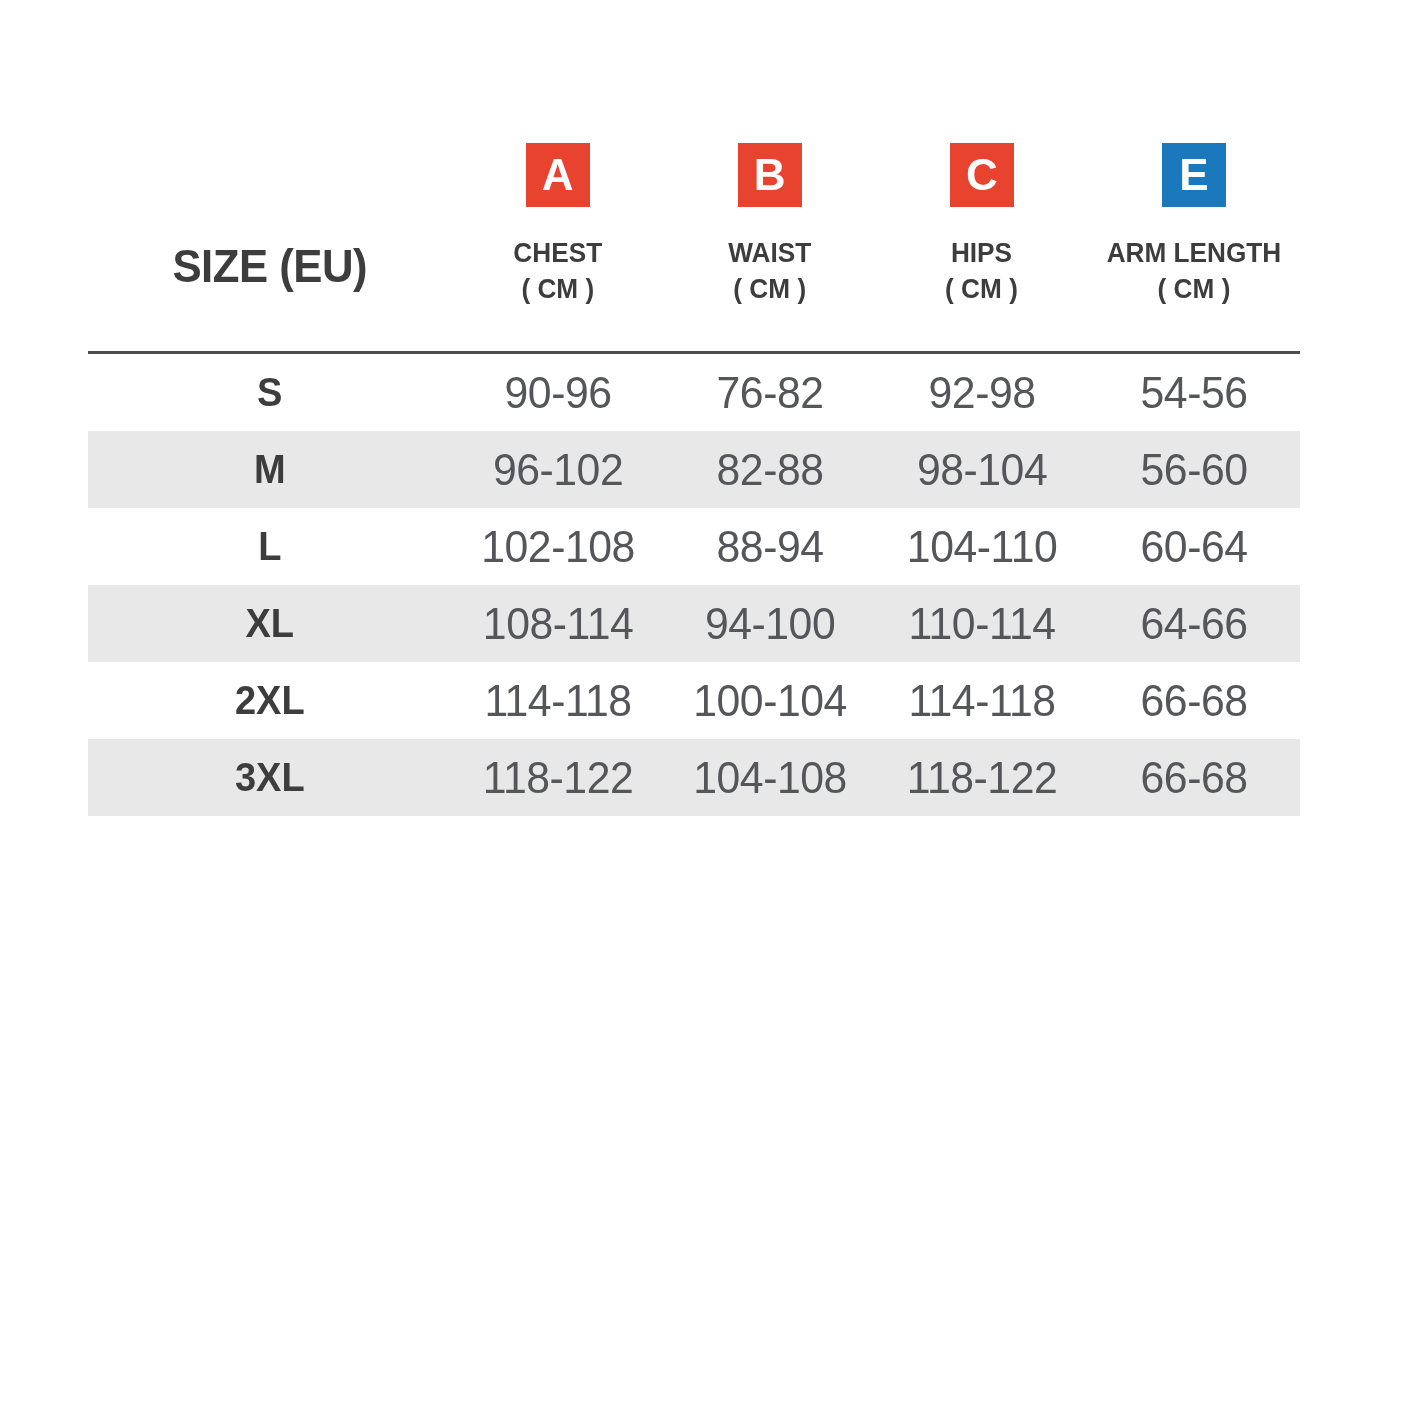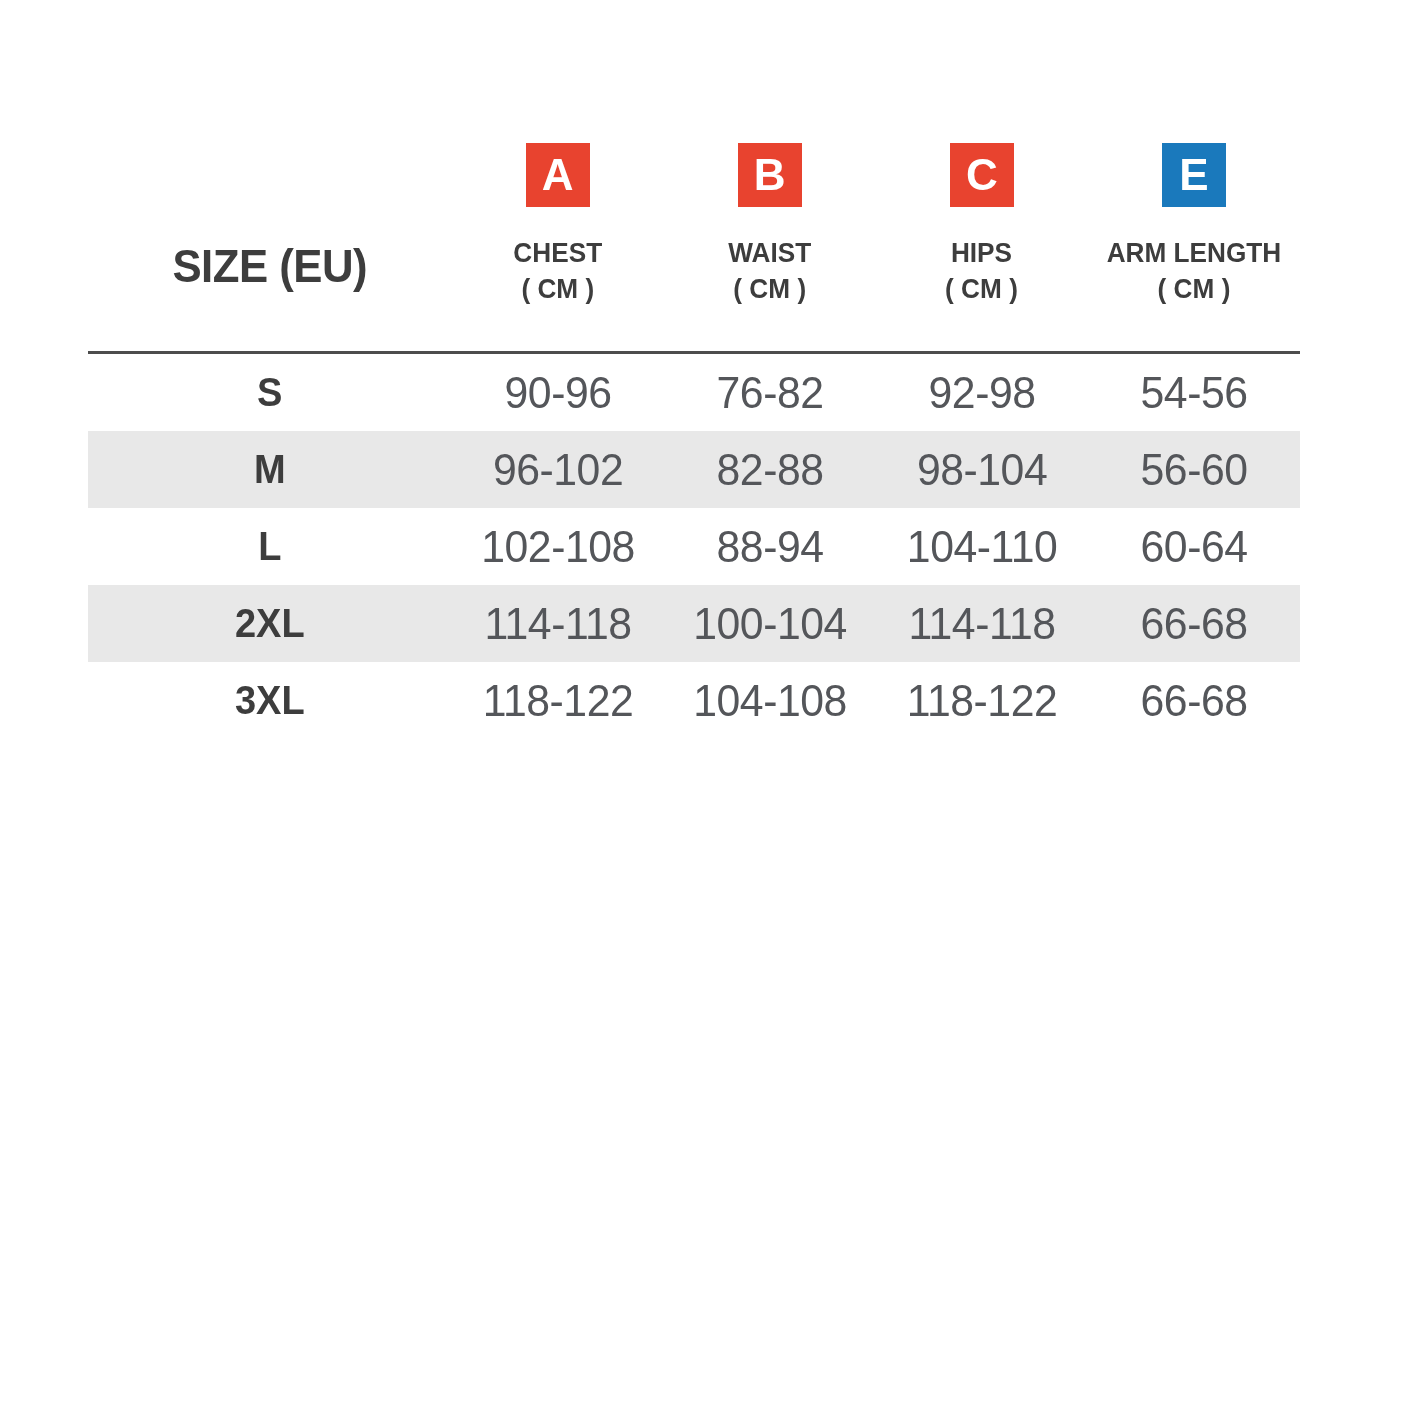--- a/index.html
+++ b/index.html
@@ -142,20 +142,27 @@
     </div>
 
     <div class="trow">
       <div class="size-cell">L</div>
       <div class="value-cell">102-108</div>
       <div class="value-cell">88-94</div>
       <div class="value-cell">104-110</div>
       <div class="value-cell">60-64</div>
     </div>
 
+    <div class="trow">
+      <div class="size-cell">XL</div>
+      <div class="value-cell">108-114</div>
+      <div class="value-cell">94-100</div>
+      <div class="value-cell">110-114</div>
+      <div class="value-cell">64-66</div>
+    </div>
 
     <div class="trow">
       <div class="size-cell">2XL</div>
       <div class="value-cell">114-118</div>
       <div class="value-cell">100-104</div>
       <div class="value-cell">114-118</div>
       <div class="value-cell">66-68</div>
     </div>
 
     <div class="trow">

